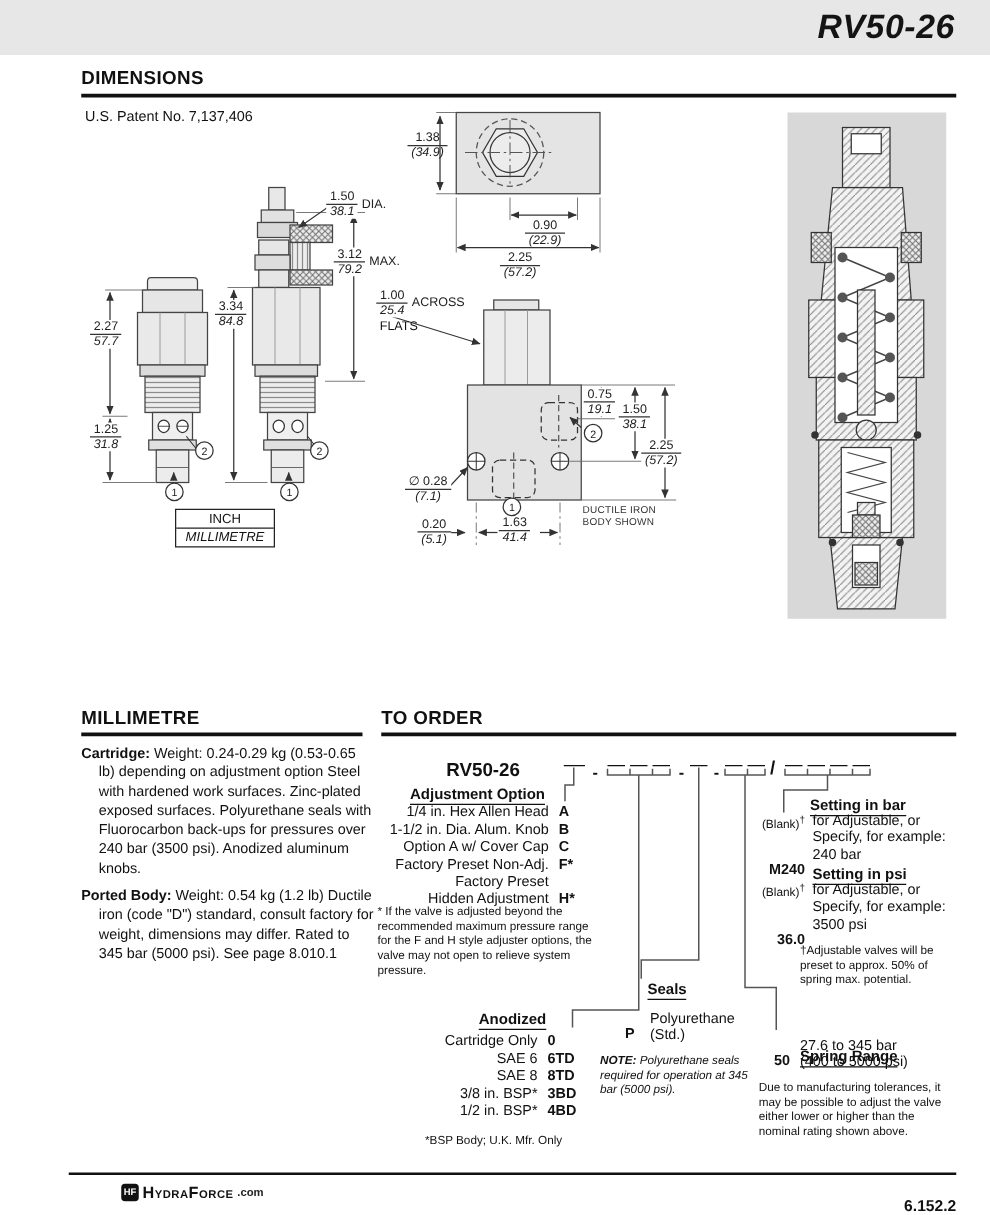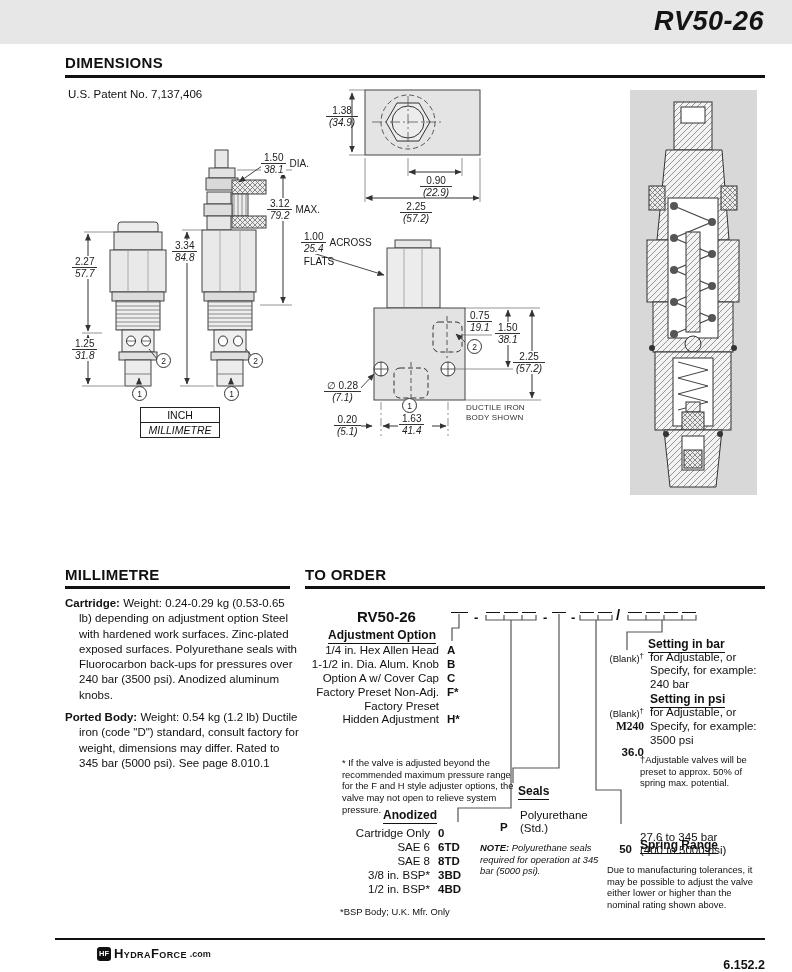--- a/index.html
+++ b/index.html
@@ -358,21 +358,21 @@
   </div>
   <div class="opt-row" style="left:300px;top:686px;width:165px;">
     <span class="right">Factory Preset Non-Adj.</span>
     <span class="code">F*</span>
   </div>
   <div class="opt-row" style="left:300px;top:700px;width:165px;">
     <span class="right pre">Factory Preset
 Hidden Adjustment</span>
     <span class="code">H*</span>
   </div>
-  <div class="t fn" style="left:302px;top:757px;width:172px;margin-left:40px;">* If the valve is adjusted beyond the recommended maximum pressure range for the F and H style adjuster options, the valve may not open to relieve system pressure.</div>
+  <div class="t fn" style="left:302px;top:723px;width:172px;">* If the valve is adjusted beyond the recommended maximum pressure range for the F and H style adjuster options, the valve may not open to relieve system pressure.</div>
 
   <div class="t uh" style="left:383px;top:808px;font-size:12px;">Anodized</div>
   <div class="opt-row" style="left:330px;top:827px;width:134px;">
     <span class="right">Cartridge Only</span>
     <span class="code" style="min-width:26px;">0</span>
   </div>
   <div class="opt-row" style="left:330px;top:841px;width:134px;">
     <span class="right">SAE 6</span>
     <span class="code" style="min-width:26px;">6TD</span>
   </div>
@@ -398,21 +398,21 @@
     <span class="b">NOTE:</span>
     <span>Polyurethane seals required for operation at 345 bar (5000 psi).</span>
   </div>
 
   <div class="t uh" style="left:648px;top:637px;font-size:12px;">Setting in bar</div>
   <div class="t right" style="left:598px;top:651px;width:46px;font-size:9.5px;">
     <span>(Blank)</span><sup>†</sup>
   </div>
   <div class="t" style="left:650px;top:651px;">for Adjustable, or</div>
   <div class="t" style="left:650px;top:664px;">Specify, for example:</div>
-  <div class="t b right" style="left:598px;top:708px;width:46px;font-family:Liberation Serif, serif;">M240</div>
+  <div class="t b right" style="left:598px;top:678px;width:46px;">M240</div>
   <div class="t" style="left:650px;top:678px;">240 bar</div>
 
   <div class="t uh" style="left:650px;top:692px;font-size:12px;">Setting in psi</div>
   <div class="t right" style="left:598px;top:706px;width:46px;font-size:9.5px;">
     <span>(Blank)</span><sup>†</sup>
   </div>
   <div class="t" style="left:650px;top:706px;">for Adjustable, or</div>
   <div class="t" style="left:650px;top:720px;">Specify, for example:</div>
   <div class="t b right" style="left:598px;top:734px;width:46px;">36.0</div>
   <div class="t" style="left:650px;top:734px;">3500 psi</div>

